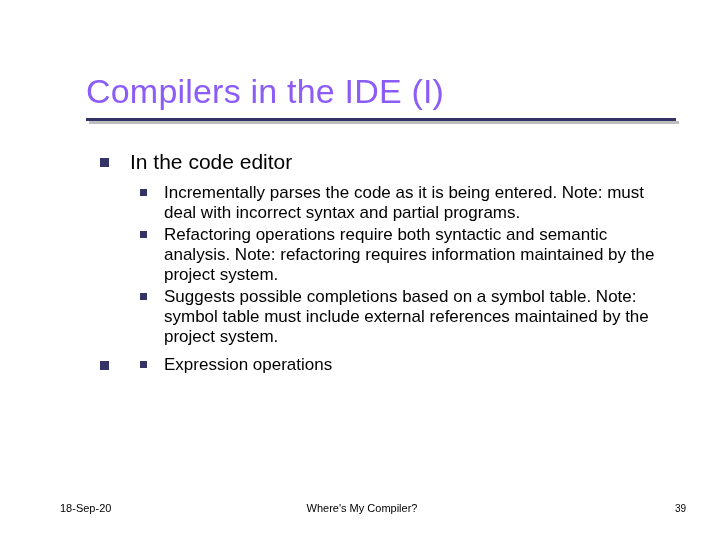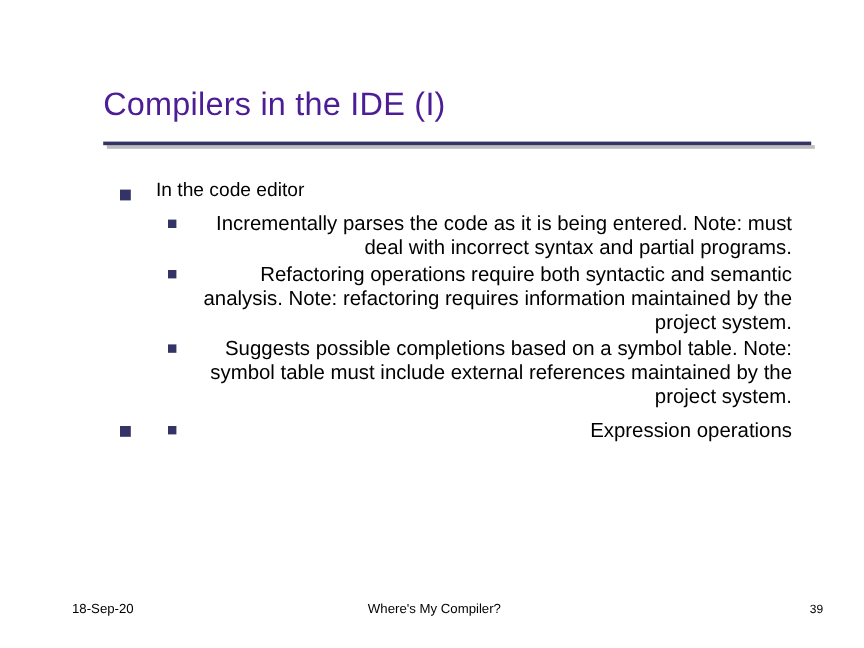--- a/index.html
+++ b/index.html
@@ -15,23 +15,23 @@
   .slide {
     position: relative;
     width: 720px;
     height: 540px;
     box-sizing: border-box;
   }
   .title {
     position: absolute;
     left: 86px;
     top: 72px;
-    font-size: 27px;
+    font-size: 34px;
     font-family: Verdana, Geneva, sans-serif;
-    color: #4c1d95;
+    color: #8b5cf6;
     letter-spacing: 0.2px;
   }
   .underline {
     position: absolute;
     left: 86px;
     top: 118px;
     width: 590px;
     height: 3px;
     background: #333366;
   }
@@ -48,33 +48,32 @@
     left: 100px;
     top: 150px;
     width: 560px;
     font-size: 19px;
     line-height: 1.18;
   }
   .lvl1 {
     position: relative;
     padding-left: 30px;
     margin-bottom: 8px;
-    font-size: 16px;
+    font-size: 21px;
   }
   .lvl1 .sq {
     position: absolute;
     left: 0;
     top: 8px;
     width: 9px;
     height: 9px;
     background: #333366;
   }
   .lvl2-group {
     margin: 6px 0 6px 40px;
-    text-align: right;
   }
   .lvl2 {
     position: relative;
     padding-left: 24px;
     font-size: 17px;
     line-height: 1.18;
     margin-bottom: 2px;
   }
   .lvl2 .sq {
     position: absolute;

